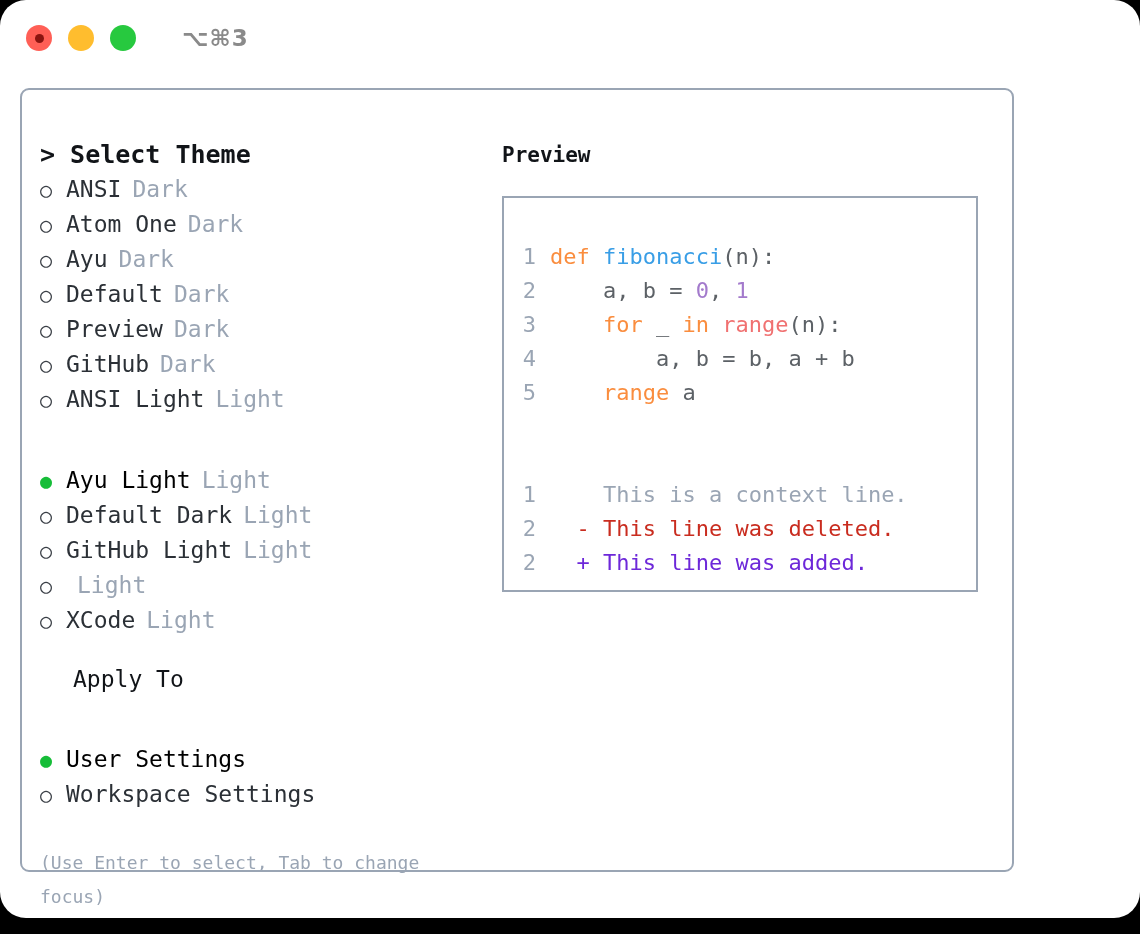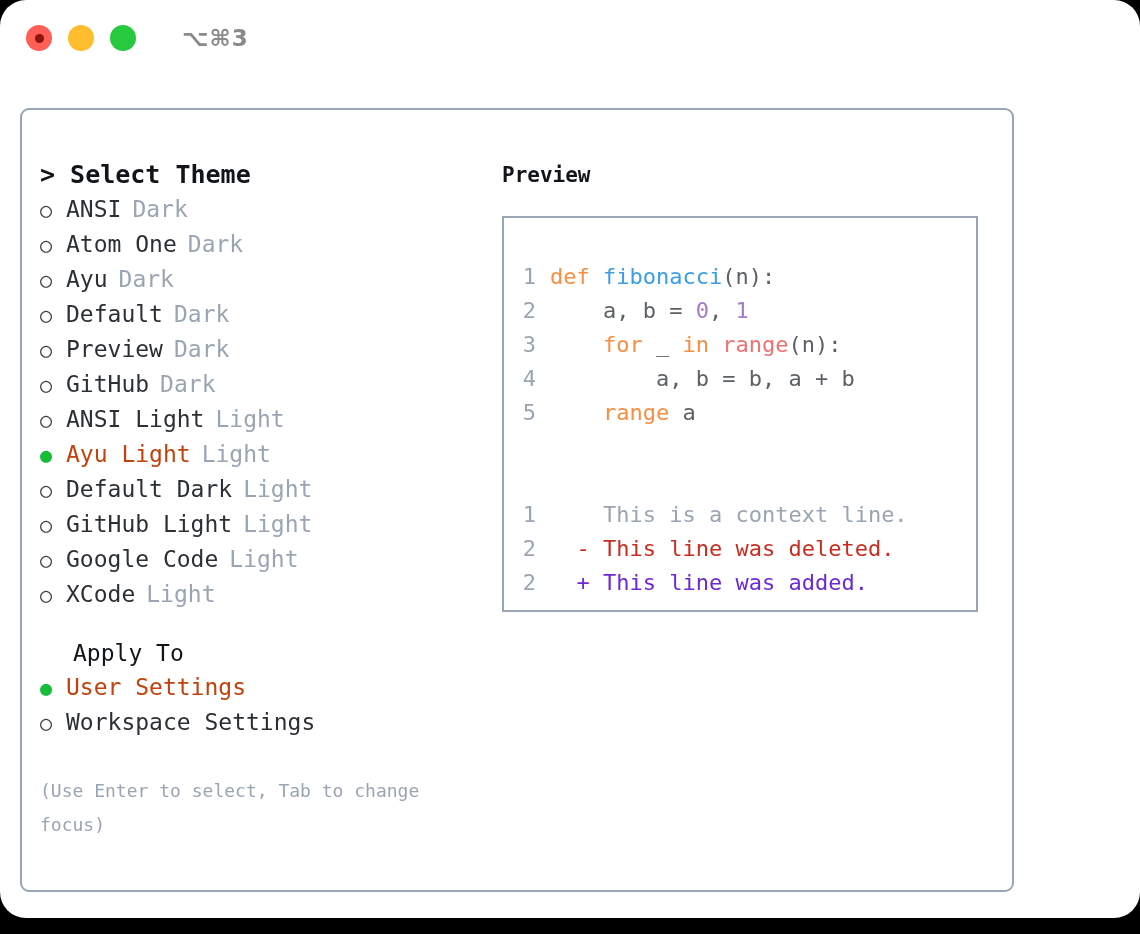--- a/index.html
+++ b/index.html
@@ -68,21 +68,21 @@
     font-size: 23px;
     font-weight: bold;
     letter-spacing: 1px;
     font-family: "DejaVu Sans", sans-serif;
   }
 
   
   .panel {
     position: absolute;
     left: 20px;
-    top: 108px;
+    top: 88px;
     width: 994px;
     height: 784px;
     border: 2px solid #9aa5b4;
     border-radius: 9px;
     box-sizing: border-box;
   }
 
   .columns {
     position: absolute;
     left: 0;
@@ -126,21 +126,22 @@
     font-size: 20px;
     color: #3a3f46;
   }
   .marker.on {
     color: #16bd38;
   }
   .label {
     color: #2b3036;
   }
   .row.selected .label {
-    color: #c2410c;
+    color: #000000;
+    margin-top: 46px;
   }
   .variant {
     color: #9aa5b4;
     margin-left: 11px;
   }
 
   .apply-head {
     font-size: 23px;
     color: #111418;
     line-height: 34px;
@@ -225,21 +226,21 @@
             <div class="row"><span class="marker">○</span><span class="label">ANSI</span><span class="variant">Dark</span></div>
             <div class="row"><span class="marker">○</span><span class="label">Atom One</span><span class="variant">Dark</span></div>
             <div class="row"><span class="marker">○</span><span class="label">Ayu</span><span class="variant">Dark</span></div>
             <div class="row"><span class="marker">○</span><span class="label">Default</span><span class="variant">Dark</span></div>
             <div class="row"><span class="marker">○</span><span class="label">Preview</span><span class="variant">Dark</span></div>
             <div class="row"><span class="marker">○</span><span class="label">GitHub</span><span class="variant">Dark</span></div>
             <div class="row"><span class="marker">○</span><span class="label">ANSI Light</span><span class="variant">Light</span></div>
             <div class="row selected"><span class="marker on">●</span><span class="label">Ayu Light</span><span class="variant">Light</span></div>
             <div class="row"><span class="marker">○</span><span class="label">Default Dark</span><span class="variant">Light</span></div>
             <div class="row"><span class="marker">○</span><span class="label">GitHub Light</span><span class="variant">Light</span></div>
-            <div class="row"><span class="marker">○</span><span class="label">Google Code</span><span class="variant">Light</span></div>
+            <div class="row"><span class="marker">○</span><span class="variant">Light</span></div>
             <div class="row"><span class="marker">○</span><span class="label">XCode</span><span class="variant">Light</span></div>
           </div>
 
         <div class="spacer-block"></div>
 
         <div class="apply-head">Apply To</div>
         <div id="apply-list">
             <div class="row selected"><span class="marker on">●</span><span class="label">User Settings</span></div>
             <div class="row"><span class="marker">○</span><span class="label">Workspace Settings</span></div>
           </div>

